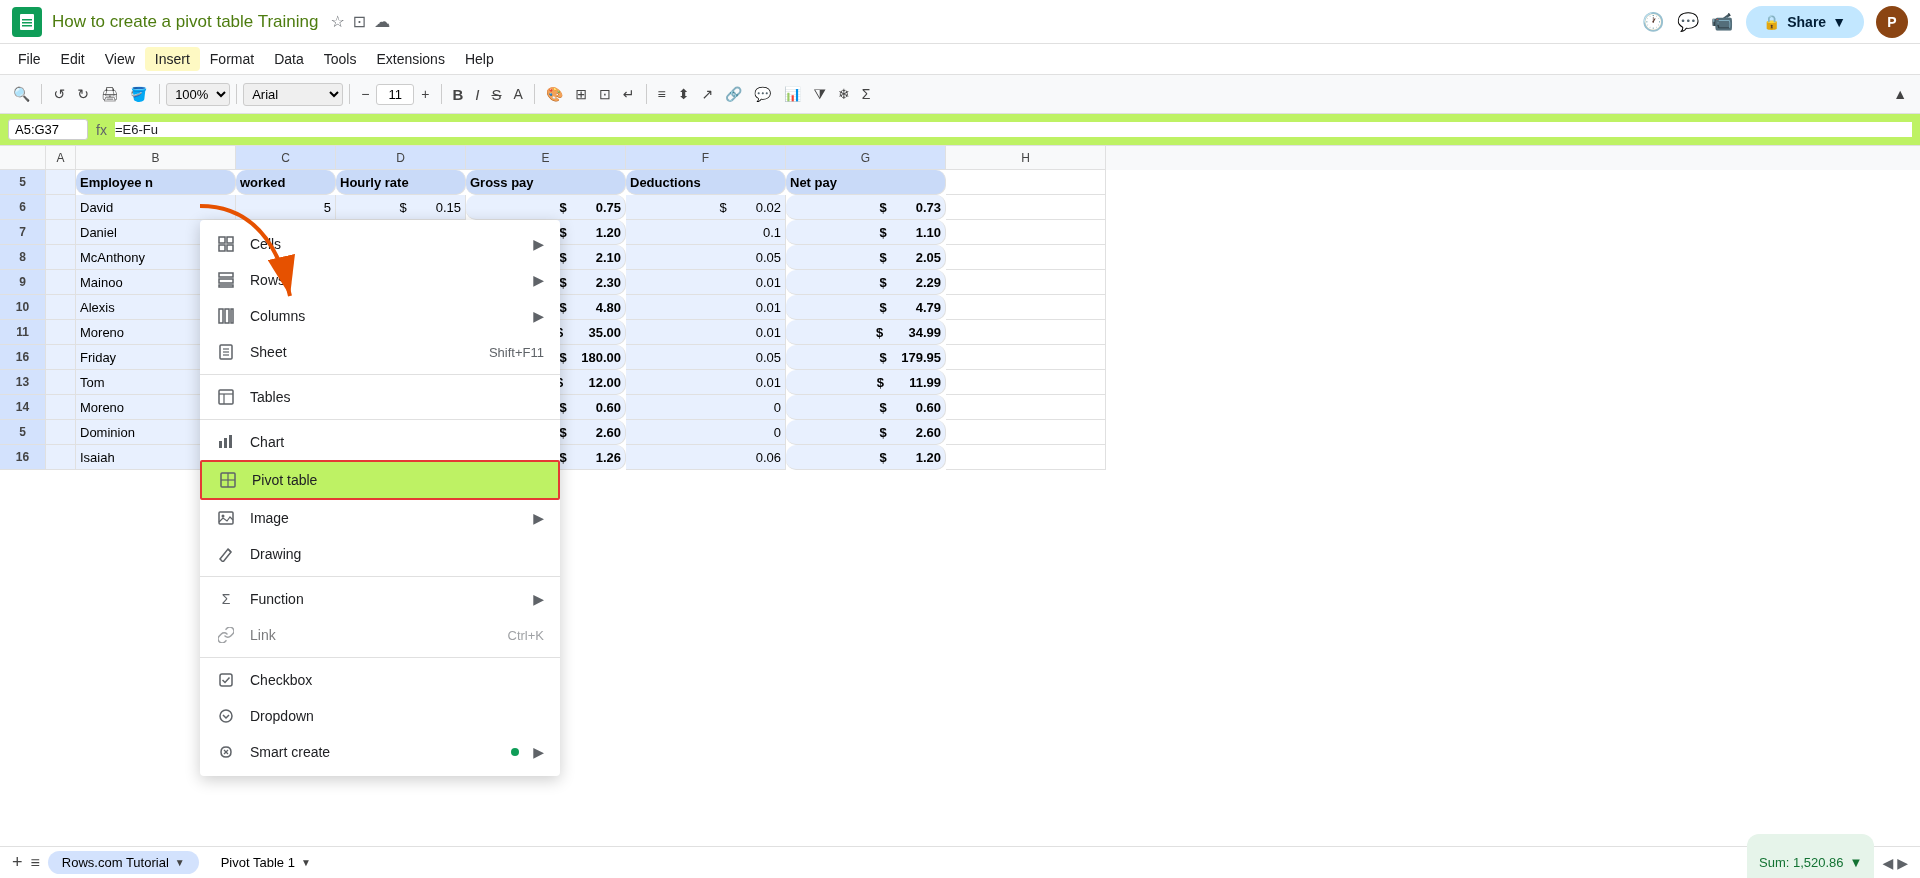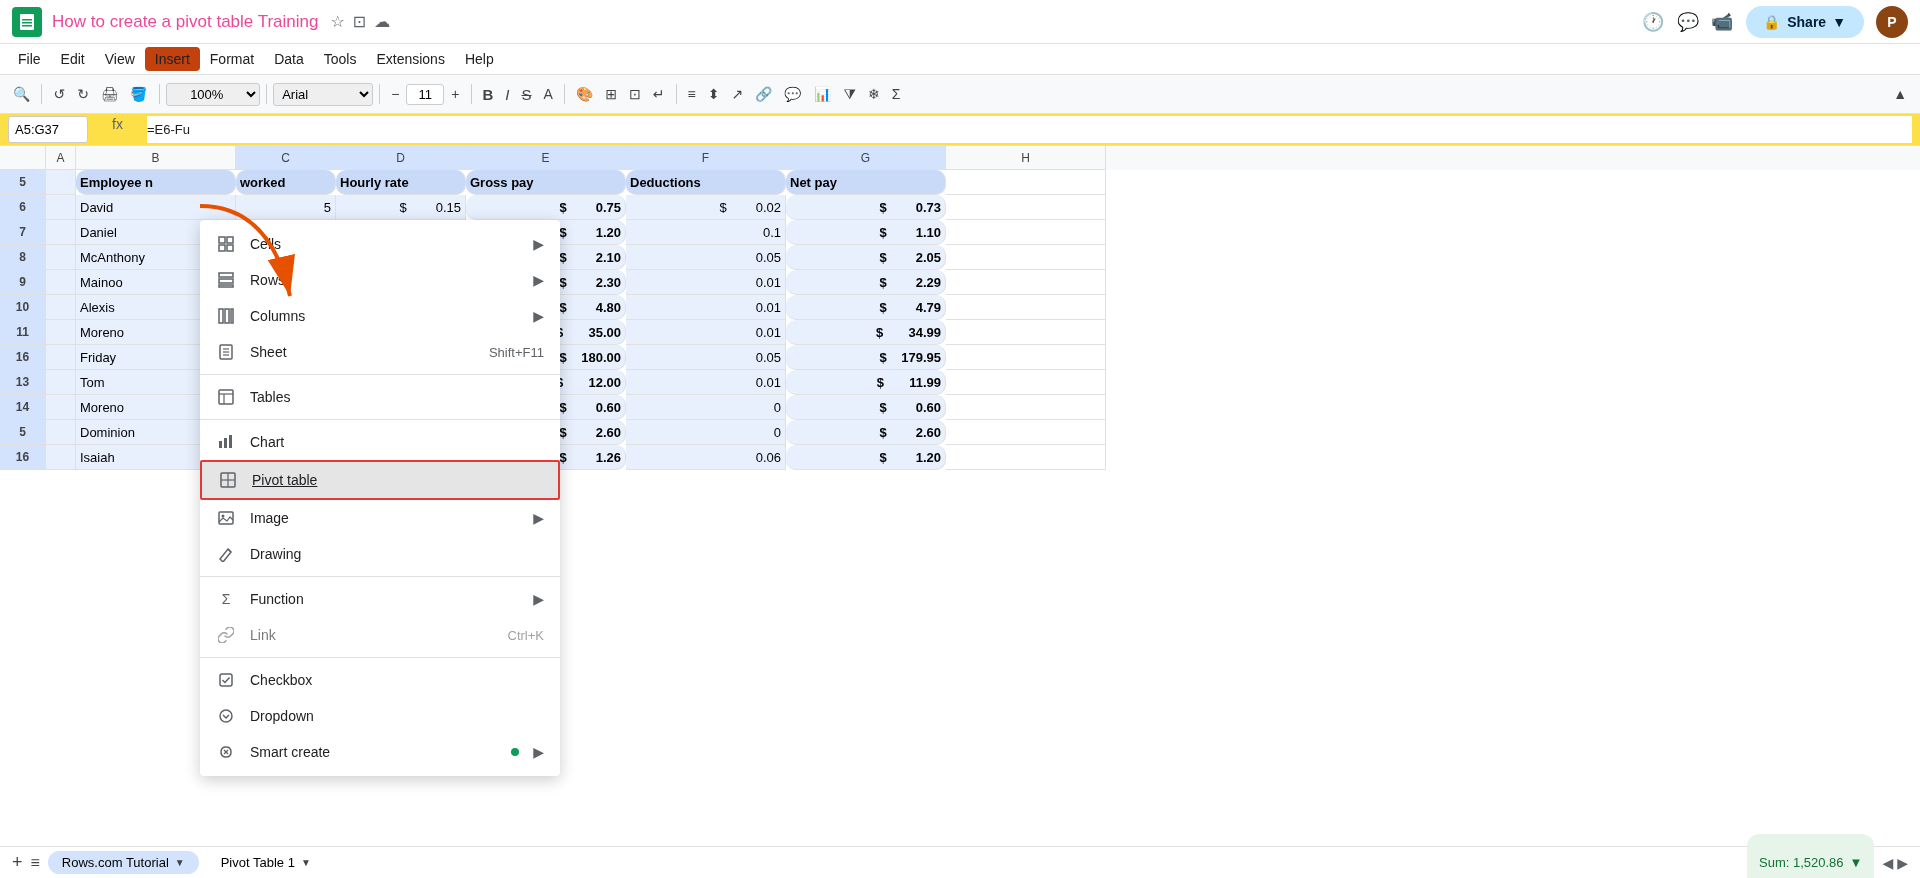--- a/index.html
+++ b/index.html
@@ -8,53 +8,53 @@
     
     #title-bar {
       display: flex; align-items: center; padding: 6px 12px; height: 44px;
       background: #fff; border-bottom: 1px solid #e0e0e0;
     }
     #app-icon {
       width: 30px; height: 30px; background: #0f9d58; border-radius: 4px;
       display: flex; align-items: center; justify-content: center; margin-right: 10px; flex-shrink: 0;
     }
     #app-icon svg { width: 18px; height: 18px; }
-    #doc-title { font-size: 17px; font-weight: 500; color: #ec4899; margin-right: 8px; }
+    #doc-title { font-size: 17px; font-weight: 500; color: #4d7c0f; margin-right: 8px; }
     .title-icon { color: #5f6368; margin: 0 4px; font-size: 16px; cursor: pointer; }
     .title-actions { margin-left: auto; display: flex; align-items: center; gap: 12px; }
     #history-icon, #comment-icon, #video-icon { color: #5f6368; font-size: 18px; cursor: pointer; }
     #share-btn {
       background: #c2e7ff; color: #001d35; border: none; border-radius: 20px;
       padding: 8px 18px; font-size: 14px; font-weight: 600; cursor: pointer; display: flex; align-items: center; gap: 6px;
     }
     #avatar { width: 32px; height: 32px; border-radius: 50%; background: #8B4513; overflow: hidden; cursor: pointer; }
 
     
     #menu-bar {
       display: flex; align-items: center; padding: 0 8px; height: 30px;
       background: #fff;
     }
     .menu-item { padding: 4px 10px; font-size: 14px; color: #202124; cursor: pointer; border-radius: 4px; }
-    .menu-item.active { background: #c2410c; }
+    .menu-item.active { background: #fef9c3; }
 
     
     #toolbar {
       display: flex; align-items: center; padding: 2px 8px; height: 40px;
       background: #f8f9fa; border-top: 1px solid #e0e0e0; border-bottom: 1px solid #e0e0e0; gap: 2px;
     }
     .tb-btn { background: none; border: none; cursor: pointer; padding: 4px 5px; border-radius: 4px; color: #444; font-size: 14px; display: flex; align-items: center; justify-content: center; }
     .tb-separator { width: 1px; background: #ccc; height: 20px; margin: 0 4px; }
     .font-size-box { border: 1px solid #ccc; border-radius: 3px; padding: 2px 6px; font-size: 13px; width: 38px; text-align: center; }
     .tb-bold { font-weight: bold; }
     .tb-italic { font-style: italic; }
 
     
     #formula-bar {
-      display: flex; padding: 2px 8px; height: 32px;
-      background: #fde047; border-bottom: 1px solid #e0e0e0; gap: 24px;
+      display: flex; align-items: center; padding: 2px 8px; height: 32px;
+      background: #bef264; border-bottom: 1px solid #e0e0e0; gap: 8px;
     }
     #cell-ref { border: 1px solid #ccc; border-radius: 3px; padding: 2px 6px; font-size: 13px; width: 80px; }
     #formula-fx { color: #5f6368; font-size: 14px; }
     #formula-input { flex: 1; border: none; outline: none; font-size: 13px; color: #202124; }
     #sheet-container { display: flex; flex: 1; overflow: hidden; position: relative; }
 
     
     #col-headers { display: flex; position: sticky; top: 0; z-index: 10; background: #f8f9fa; }
     .row-num-header { width: 46px; min-width: 46px; height: 24px; background: #f8f9fa; border-right: 1px solid #e0e0e0; border-bottom: 1px solid #e0e0e0; }
     .col-header { height: 24px; border-right: 1px solid #e0e0e0; border-bottom: 1px solid #e0e0e0; display: flex; align-items: center; justify-content: center; font-size: 12px; color: #444; background: #f8f9fa; cursor: pointer; }
@@ -82,21 +82,21 @@
     #insert-menu {
       position: absolute; top: 74px; left: 200px; width: 360px;
       background: #fff; border-radius: 4px; box-shadow: 0 4px 16px rgba(0,0,0,0.2);
       z-index: 100; padding: 6px 0; font-size: 14px;
     }
     .menu-divider { height: 1px; background: #e0e0e0; margin: 4px 0; }
     .insert-item {
       display: flex; align-items: center; padding: 8px 16px; cursor: pointer; gap: 14px;
       color: #202124; position: relative;
     }
-    .insert-item.highlighted { background: #e5e5e5; border: 2px solid #e53935; border-radius: 2px; text-decoration: underline; }
+    .insert-item.highlighted { background: #bef264; border: 2px solid #e53935; border-radius: 2px; }
     .insert-item-icon { width: 20px; height: 20px; display: flex; align-items: center; justify-content: center; color: #5f6368; flex-shrink: 0; }
     .insert-item-label { flex: 1; }
     .insert-item-shortcut { color: #5f6368; font-size: 13px; margin-left: auto; }
     .insert-item-arrow { color: #5f6368; margin-left: auto; }
     .insert-item-dot { width: 8px; height: 8px; border-radius: 50%; background: #0f9d58; margin-left: 4px; }
 
     
     #arrow-annotation {
       position: absolute; top: 50px; left: 190px; z-index: 200; pointer-events: none;
     }
@@ -165,21 +165,21 @@
 </div>
 
 <div id="toolbar">
   <button class="tb-btn">🔍</button>
   <div class="tb-separator"></div>
   <button class="tb-btn">↺</button>
   <button class="tb-btn">↻</button>
   <button class="tb-btn">🖨</button>
   <button class="tb-btn">🪣</button>
   <div class="tb-separator"></div>
-  <select style="border:1px solid #ccc; border-radius:3px; font-size:13px; padding:2px 19px; cursor:pointer;">
+  <select style="border:1px solid #ccc; border-radius:3px; font-size:13px; padding:2px 4px; cursor:pointer;">
     <option>100%</option>
   </select>
   <div class="tb-separator"></div>
   <select style="border:1px solid #ccc; border-radius:3px; font-size:13px; padding:2px 4px; cursor:pointer; width:100px;">
     <option>Arial</option>
   </select>
   <div class="tb-separator"></div>
   <button class="tb-btn">−</button>
   <input class="font-size-box" value="11" style="">
   <button class="tb-btn">+</button>

